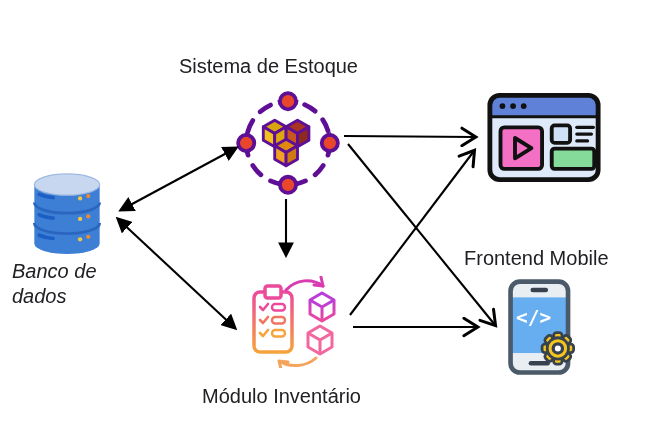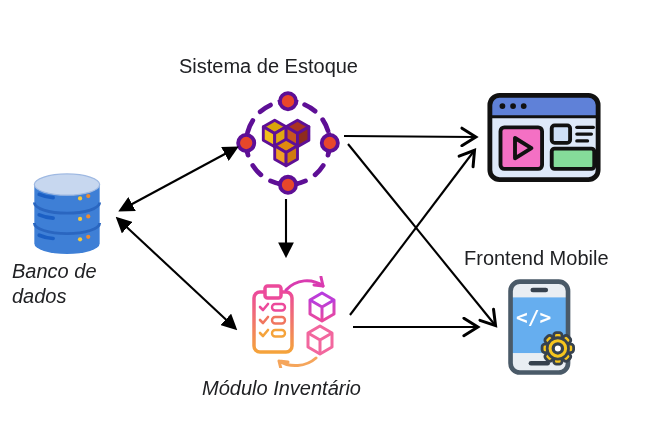--- a/index.html
+++ b/index.html
@@ -22,21 +22,21 @@
 
 <div class="stage">
 
   <div class="node-label" style="left:179px;top:54px;">Sistema de Estoque</div>
 
 
   <div class="node-label wrap" style="left:12px;top:259px;width:112px;">Banco de dados</div>
 
   <div class="node-label" style="left:464px;top:246px;">Frontend Mobile</div>
 
-  <div class="node-label" style="left:202px;top:376px;font-style:italic;">Módulo Inventário</div>
+  <div class="node-label" style="left:202px;top:384px;">Módulo Inventário</div>
 
   <div class="icon" style="left:231px;top:86px;">
     <svg width="114" height="114" viewBox="0 0 120 120">
 
       <circle cx="60" cy="60" r="44" fill="none" stroke="#5E0F96" stroke-width="5" stroke-linecap="round" stroke-dasharray="13 12"></circle>
 
       <path d="M49.4,17.3 A44,44 0 0 1 70.6,17.3" fill="none" stroke="#5E0F96" stroke-width="5"></path>
       <path d="M49.4,102.7 A44,44 0 0 0 70.6,102.7" fill="none" stroke="#5E0F96" stroke-width="5"></path>
       <path d="M17.3,49.4 A44,44 0 0 0 17.3,70.6" fill="none" stroke="#5E0F96" stroke-width="5"></path>
       <path d="M102.7,49.4 A44,44 0 0 1 102.7,70.6" fill="none" stroke="#5E0F96" stroke-width="5"></path>

